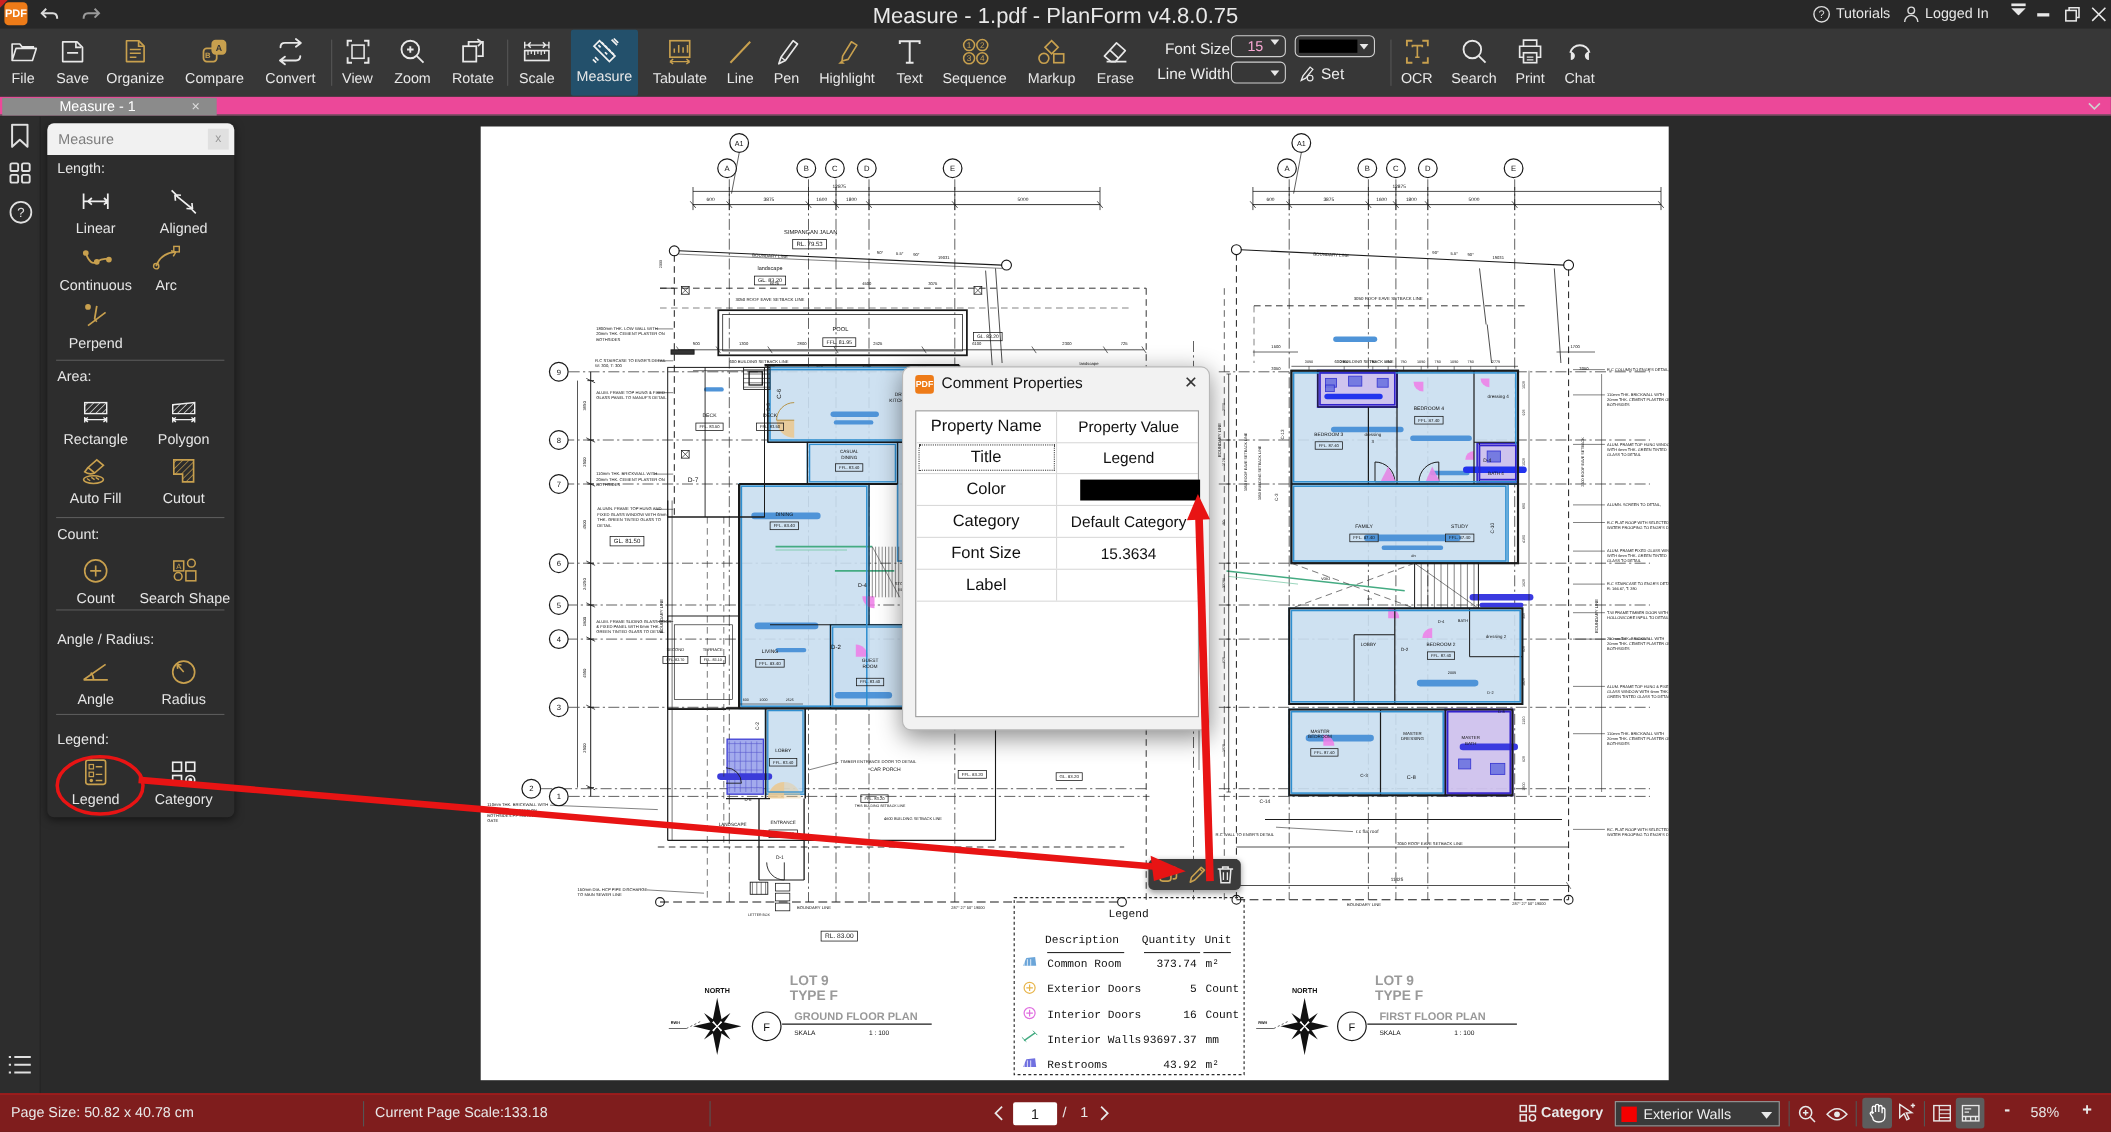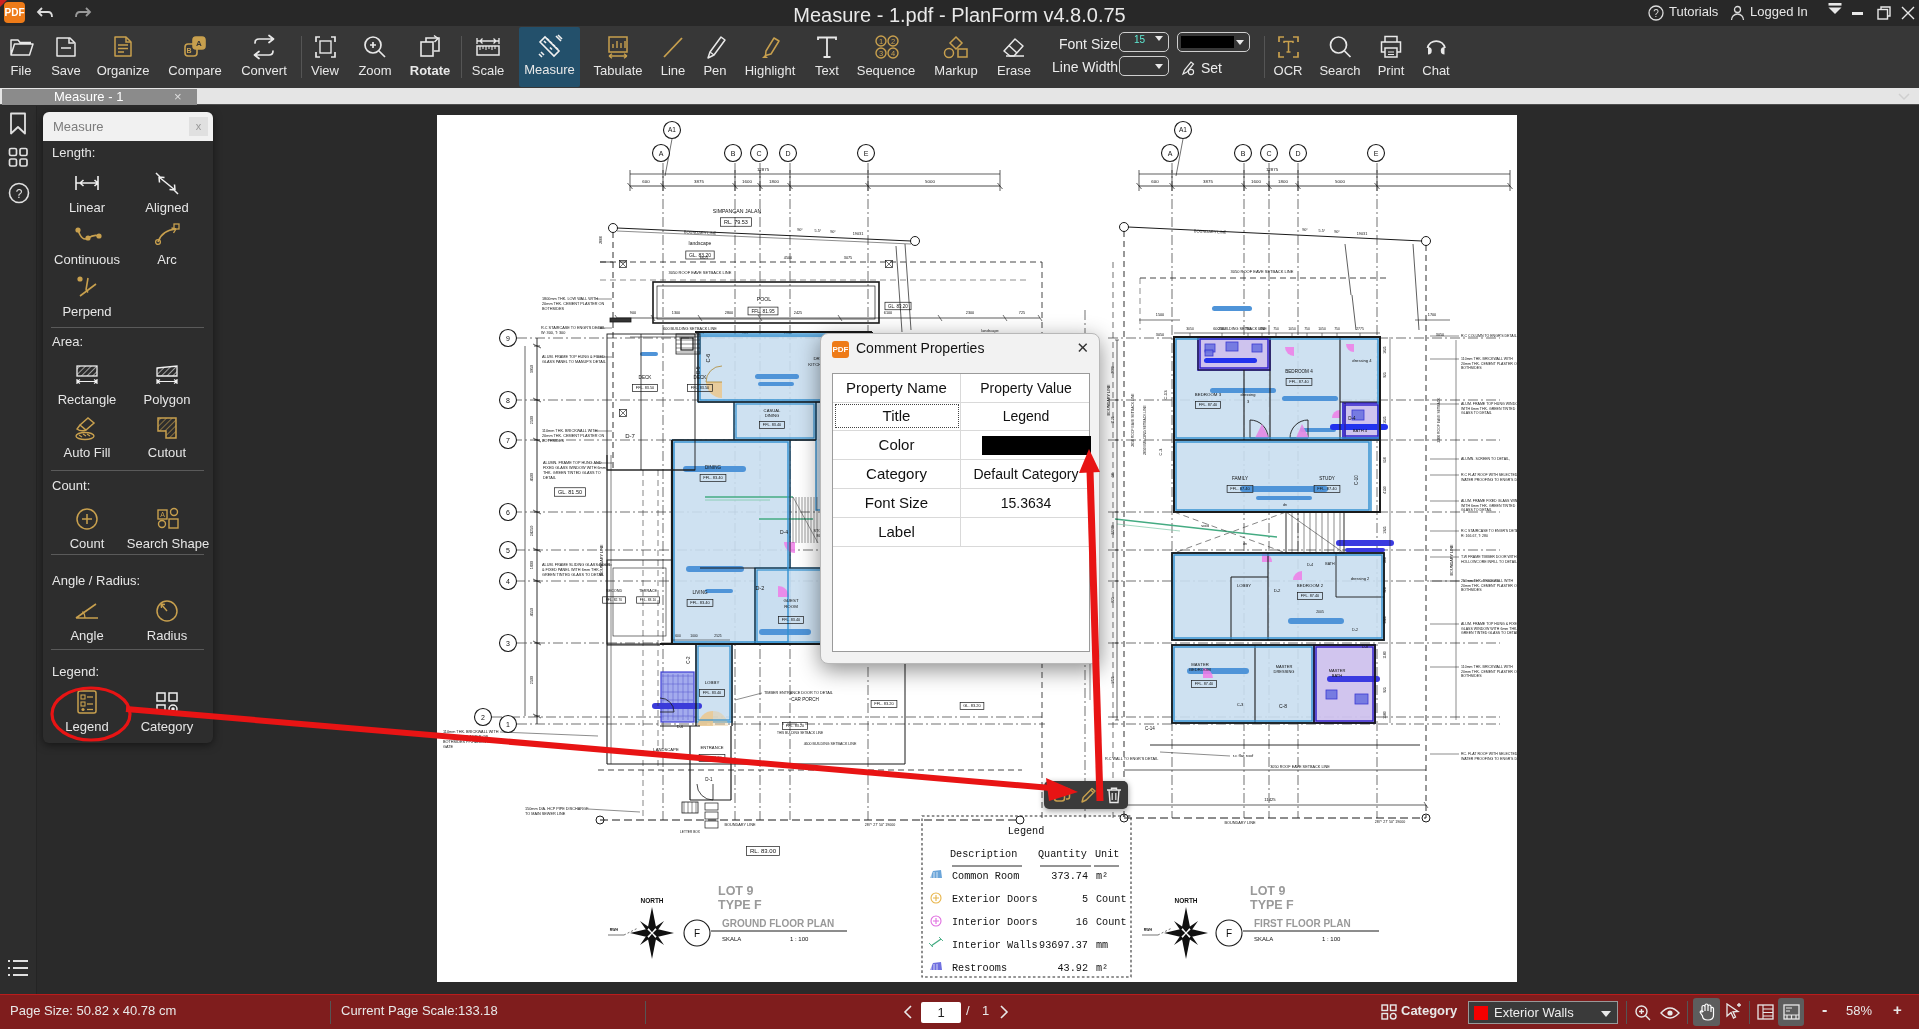--- a/index.html
+++ b/index.html
@@ -14,21 +14,21 @@
 
   
   #toolbar { left:0; top:26px; width:1919px; height:62px; background:#373737; }
   .tbtn { position:absolute; top:2px; height:58px; text-align:center; color:#e8e8e8; font-size:13px; }
   .tbtn .ic { display:block; height:34px; padding-top:6px; }
   .tbtn .lb { display:block; margin-top:1px; }
   .tsep { position:absolute; top:10px; width:1px; height:42px; background:#555; }
   .selbtn { background:#23506b; border-radius:2px; }
 
   
-  #tabbar { left:0; top:88px; width:1919px; height:17px; background:#e5e5e5; border-bottom:1px solid #4e4e4e;}
+  #tabbar { left:0; top:88px; width:1919px; height:17px; background:#ec4899; border-bottom:1px solid #4e4e4e;}
   #tab1 { position:absolute; left:2px; top:1px; width:195px; height:16px; background:#8b8b8b; color:#fff; font-size:13px; }
 
   
   #sidebar { left:0; top:106px; width:37px; height:888px; background:#2d2d2d; border-right:1px solid #242424; }
 
   
   #canvas { left:37px; top:106px; width:1882px; height:888px; background:#2a2a2a; }
   #page { position:absolute; left:400px; top:9px; width:1080px; height:867px; background:#ffffff; }
 
   
@@ -136,21 +136,21 @@
           </svg></span>
         <span class="lb">View</span>
       </div>
     <div class="tbtn" style="left:350px; width:50px;">
         <span class="ic"><svg width="26" height="26" viewBox="0 0 26 26">
             <circle cx="11" cy="11" r="8" fill="none" stroke="#e8e8e8" stroke-width="1.7"></circle>
             <path d="M8 11 h6 M11 8 v6 M17 17 L23 23" stroke="#e8e8e8" stroke-width="1.7"></path>
           </svg></span>
         <span class="lb">Zoom</span>
       </div>
-    <div class="tbtn" style="left:403px; width:54px;font-weight:bold;">
+    <div class="tbtn" style="left:403px; width:54px;">
         <span class="ic"><svg width="27" height="26" viewBox="0 0 27 26">
             <rect x="4" y="8" width="12" height="14" fill="none" stroke="#e8e8e8" stroke-width="1.6"></rect>
             <path d="M9 8 V4 h13 v13 h-5" fill="none" stroke="#e8e8e8" stroke-width="1.6"></path>
             <path d="M17 1.5 L21 4.5 L17.5 8" fill="none" stroke="#e8e8e8" stroke-width="1.5"></path>
           </svg></span>
         <span class="lb">Rotate</span>
       </div>
     <div class="tsep" style="left:461px;"></div>
     <div class="tbtn" style="left:463px; width:50px;">
         <span class="ic"><svg width="30" height="26" viewBox="0 0 30 26">
@@ -233,21 +233,21 @@
       </div>
     <div class="tbtn" style="left:992px; width:44px;">
         <span class="ic"><svg width="28" height="26" viewBox="0 0 28 26">
             <path d="M4 17 L15 5 l8 7 -9 10 h-4 Z" fill="none" stroke="#e8e8e8" stroke-width="1.5" stroke-linejoin="round"></path>
             <path d="M9 11.5 l8 7.5 M6 22 h18" stroke="#e8e8e8" stroke-width="1.5" fill="none"></path>
           </svg></span>
         <span class="lb">Erase</span>
       </div>
     <div class="abs" style="left:1059px; top:10px; font-size:14px; color:#eee;">Font Size</div>
     <div class="abs" style="left:1119px; top:6px; width:50px; height:20px; border:1px solid #cfcfcf; border-radius:5px;">
-        <span style="position:absolute; left:14px; top:1px; font-size:10px; color:#5eead4;">15</span>
+        <span style="position:absolute; left:14px; top:1px; font-size:13px; color:#f9a8d4;">15</span>
         <span style="position:absolute; right:5px; top:3px; width:0; height:0; border-left:4px solid transparent; border-right:4px solid transparent; border-top:5px solid #e8e8e8;"></span>
       </div>
     <div class="abs" style="left:1177px; top:6px; width:73px; height:20px; border:1px solid #cfcfcf; border-radius:5px;">
         <span style="position:absolute; left:3px; top:3px; width:53px; height:12px; background:#000;"></span>
         <span style="position:absolute; right:5px; top:7px; width:0; height:0; border-left:4px solid transparent; border-right:4px solid transparent; border-top:5px solid #e8e8e8;"></span>
       </div>
     <div class="abs" style="left:1052px; top:33px; font-size:14px; color:#eee;">Line Width</div>
     <div class="abs" style="left:1119px; top:30px; width:50px; height:20px; border:1px solid #cfcfcf; border-radius:5px;">
         <span style="position:absolute; right:5px; top:7px; width:0; height:0; border-left:4px solid transparent; border-right:4px solid transparent; border-top:5px solid #e8e8e8;"></span>
       </div>
@@ -1108,21 +1108,21 @@
       </div>
     <div class="pitem" style="left:4px; top:110px;">
         <svg width="30" height="26" viewBox="0 0 30 26">
           <path d="M6 8 Q10 20 16 16 T27 14" stroke="#c8a04e" stroke-width="1.6" fill="none"></path>
           <circle cx="6" cy="8" r="2.6" fill="#c8a04e"></circle>
           <circle cx="16" cy="16" r="2.6" fill="#c8a04e"></circle>
           <circle cx="27" cy="14" r="2.6" fill="#c8a04e"></circle>
         </svg>
         <div>Continuous</div>
       </div>
-    <div class="pitem" style="left:84px; top:110px;text-align:center;">
+    <div class="pitem" style="left:68px; top:110px;text-align:center;">
         <svg width="30" height="26" viewBox="0 0 30 26">
           <path d="M6 20 Q10 8 24 7" stroke="#c8a04e" stroke-width="1.6" fill="none"></path>
           <path d="M24 7 l-4.5 -1 M24 7 l-2.5 4" stroke="#c8a04e" stroke-width="1.4" fill="none"></path>
           <rect x="22" y="2" width="5" height="5" fill="none" stroke="#c8a04e" stroke-width="1.3"></rect>
           <circle cx="6" cy="20" r="2.4" fill="none" stroke="#c8a04e" stroke-width="1.3"></circle>
         </svg>
         <div>Arc</div>
       </div>
     <div class="pitem" style="left:4px; top:162px;">
         <svg width="30" height="26" viewBox="0 0 30 26">

